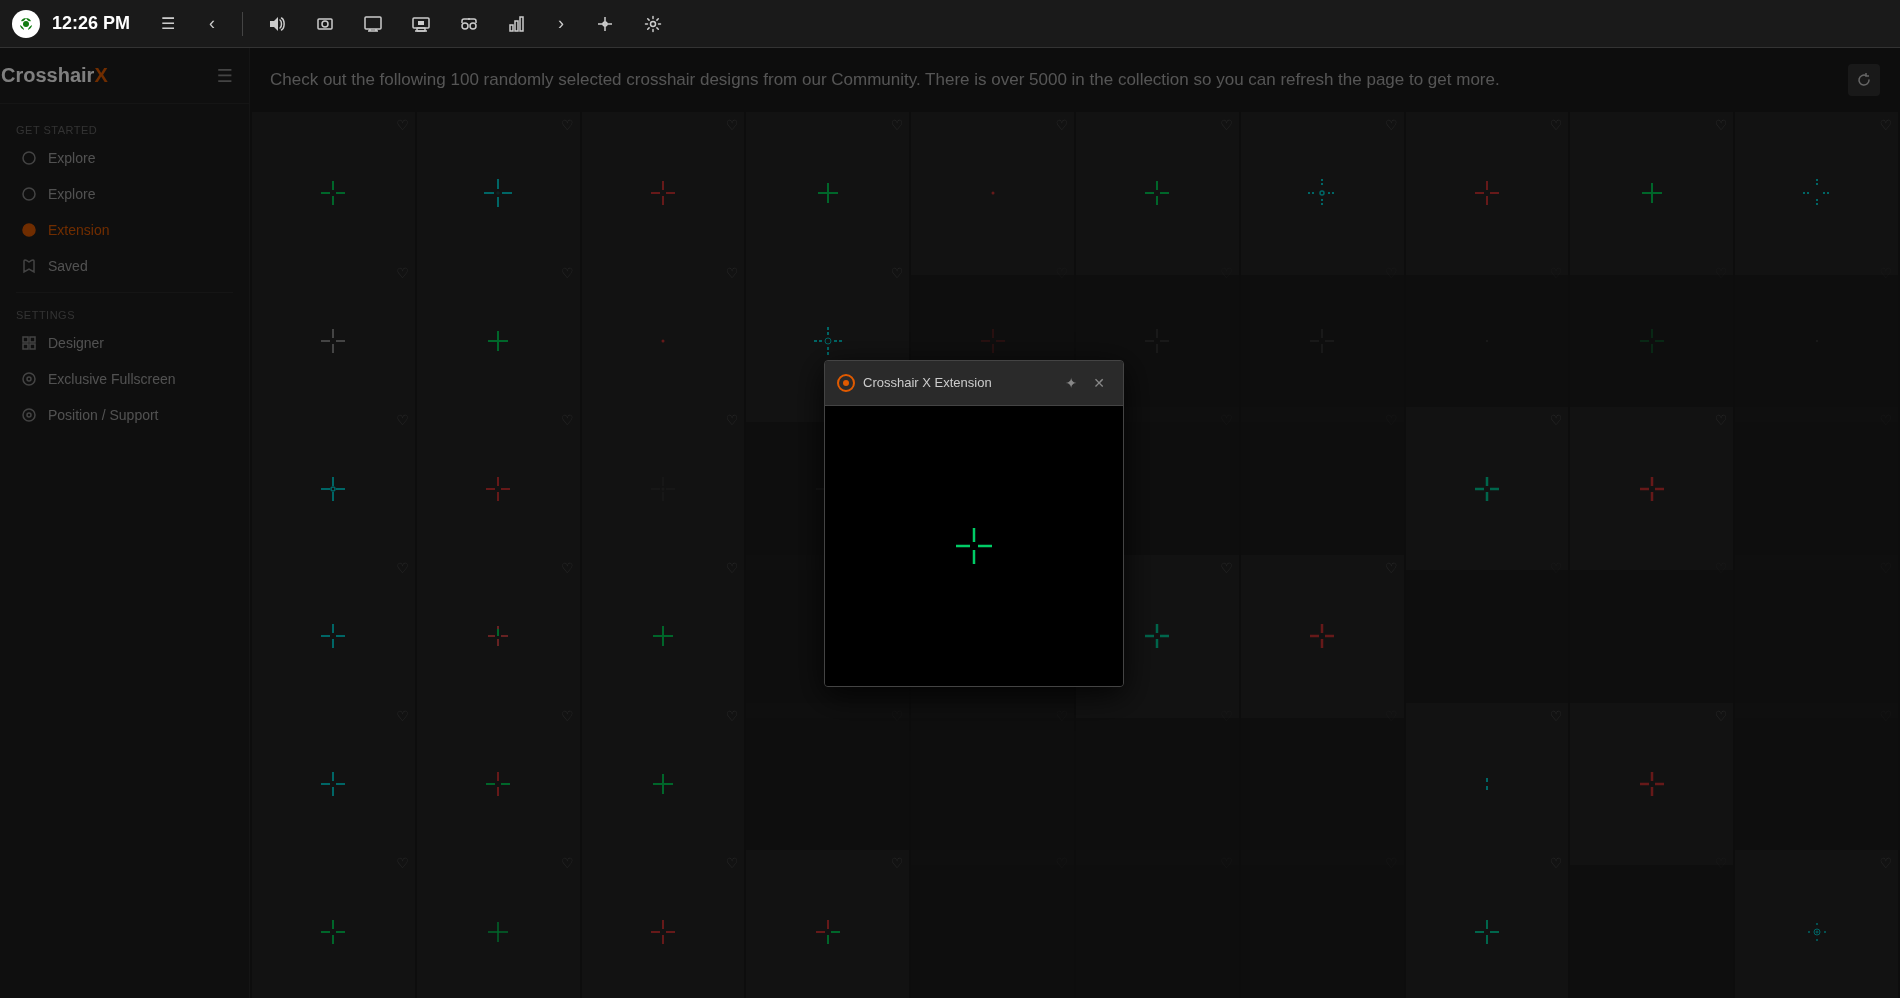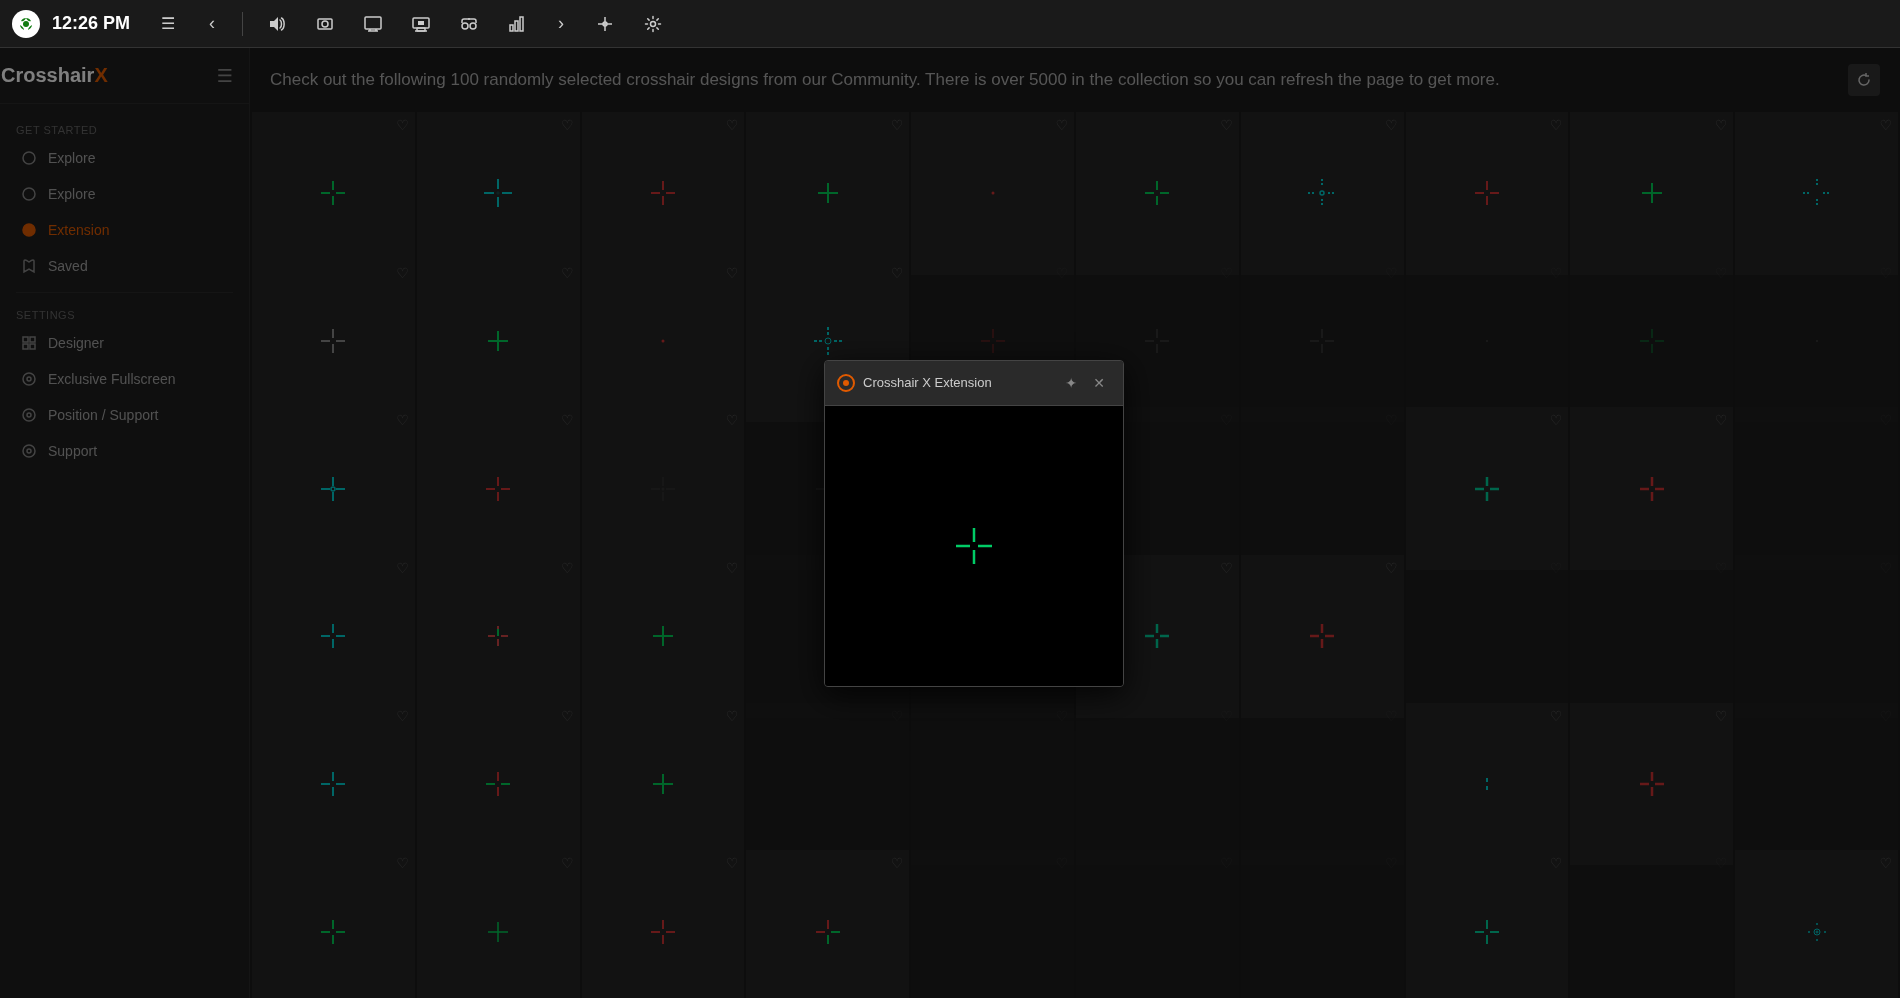--- a/index.html
+++ b/index.html
@@ -451,29 +451,20 @@
     <div class="sidebar-item">
       <span class="sidebar-item-icon">
         <svg width="16" height="16" viewBox="0 0 16 16" fill="none" stroke="#888" stroke-width="1.5">
           <circle cx="8" cy="8" r="6"></circle>
           <circle cx="8" cy="8" r="2"></circle>
         </svg>
       </span>
       <span>Position / Support</span>
     </div>
 
-    <div class="sidebar-item">
-      <span class="sidebar-item-icon">
-        <svg width="16" height="16" viewBox="0 0 16 16" fill="none" stroke="#888" stroke-width="1.5">
-          <circle cx="8" cy="8" r="6"></circle>
-          <circle cx="8" cy="8" r="2"></circle>
-        </svg>
-      </span>
-      <span>Support</span>
-    </div>
   </div>
 
   <div class="main-content">
     <div class="content-header">
       <span class="content-header-text">Check out the following 100 randomly selected crosshair designs from our Community. There is over 5000 in the collection so you can refresh the page to get more.</span>
       <button class="refresh-btn" title="Refresh">
         <svg width="14" height="14" viewBox="0 0 14 14" fill="none" stroke="#ccc" stroke-width="1.5">
           <path d="M12 7 A5 5 0 1 1 9 2.5" stroke-linecap="round"></path>
           <polyline points="9,0 9,3 12,3" fill="none"></polyline>
         </svg>

